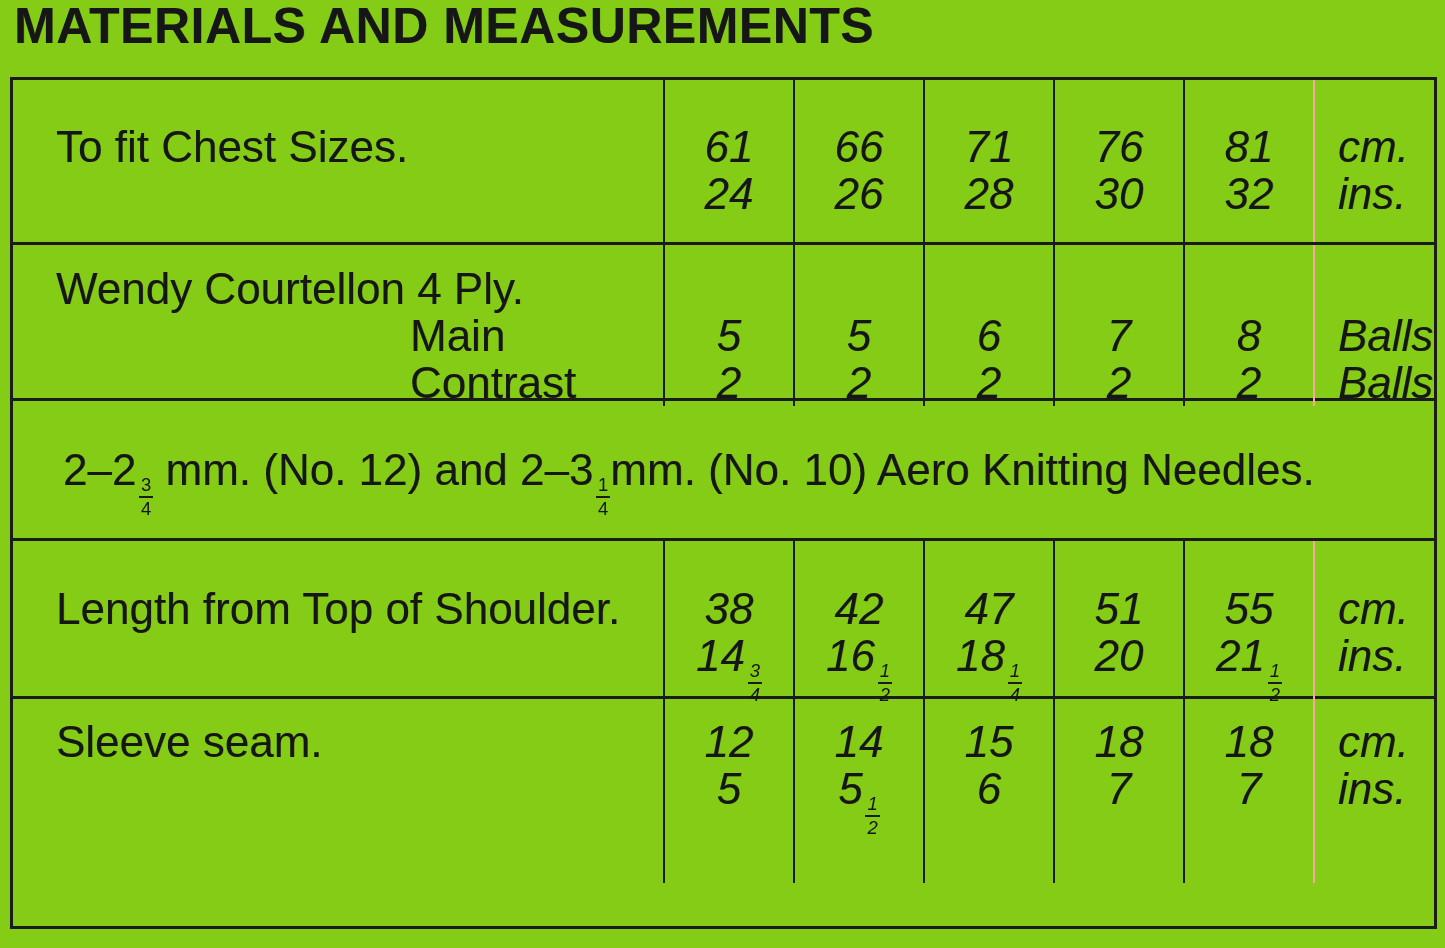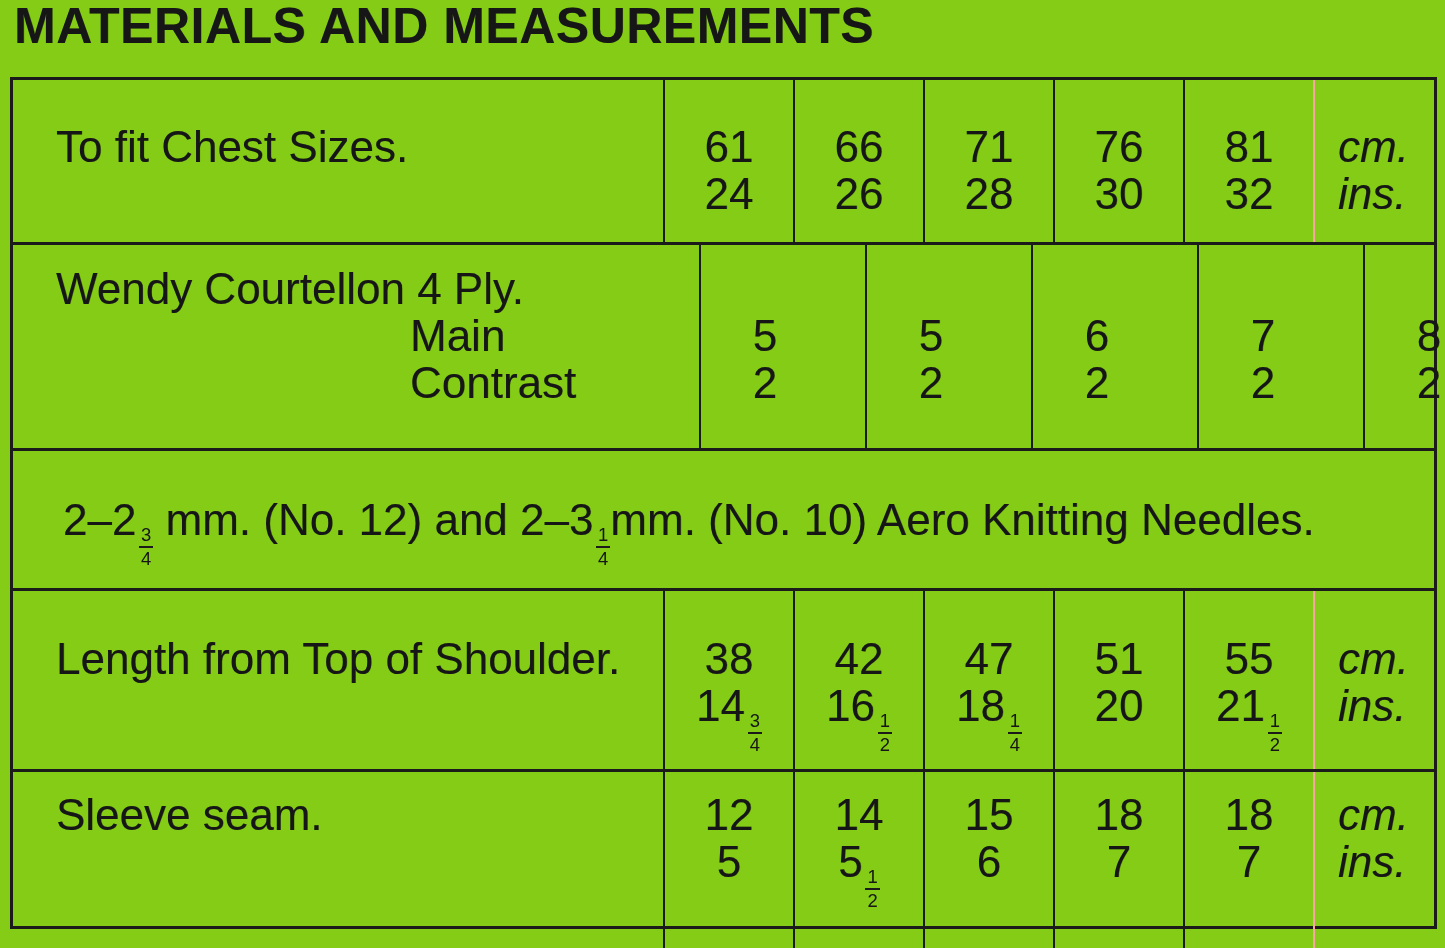--- a/index.html
+++ b/index.html
@@ -29,30 +29,30 @@
     border:3px solid #1b1b1b;
   }
   .row{
     display:grid;
     grid-template-columns:650px 130px 130px 130px 130px 130px 1fr;
     box-sizing:border-box;
     border-bottom:3px solid #1b1b1b;
   }
   .row:last-child{border-bottom:none;}
   .r1{height:165px;}
-  .r2{height:206px;gap:36px;}
+  .r2{height:156px;}
   .r3{height:140px;display:block;}
-  .r4{height:181px;}
+  .r4{height:158px;}
   .r5{height:184px;}
   .cell{
     box-sizing:border-box;
     font-size:44px;
     line-height:47px;
   }
-  .cell.val{border-left:2px solid #1b1b1b;text-align:center;}
+  .cell.val{border-left:2px solid #1b1b1b;text-align:center;font-style:italic;}
   .cell.unit{border-left:2px solid #fca5a5;text-align:left;padding-left:23px;font-style:italic;}
   .cell.label{padding-left:43px;}
   
   .r1 .cell{padding-top:43px;}
   .r2 .cell.label{padding-top:20px;}
   .r2 .cell.val,.r2 .cell.unit{padding-top:67px;}
   .r3 .cell{padding-top:45px;padding-left:50px;font-size:44px;line-height:47px;}
   .r4 .cell{padding-top:44px;}
   .r5 .cell{padding-top:19px;}
   .sub{display:block;margin-left:354px;}

